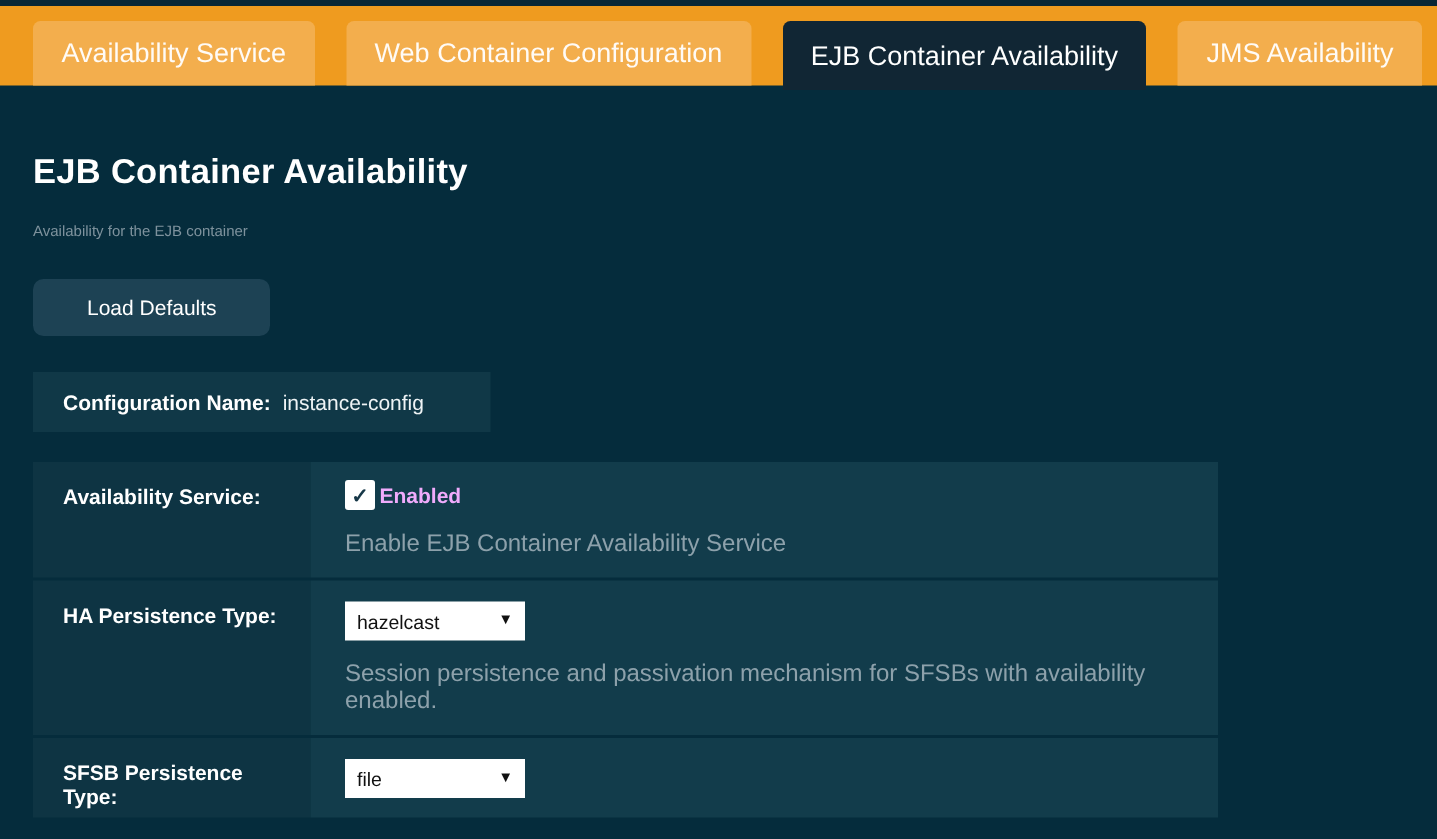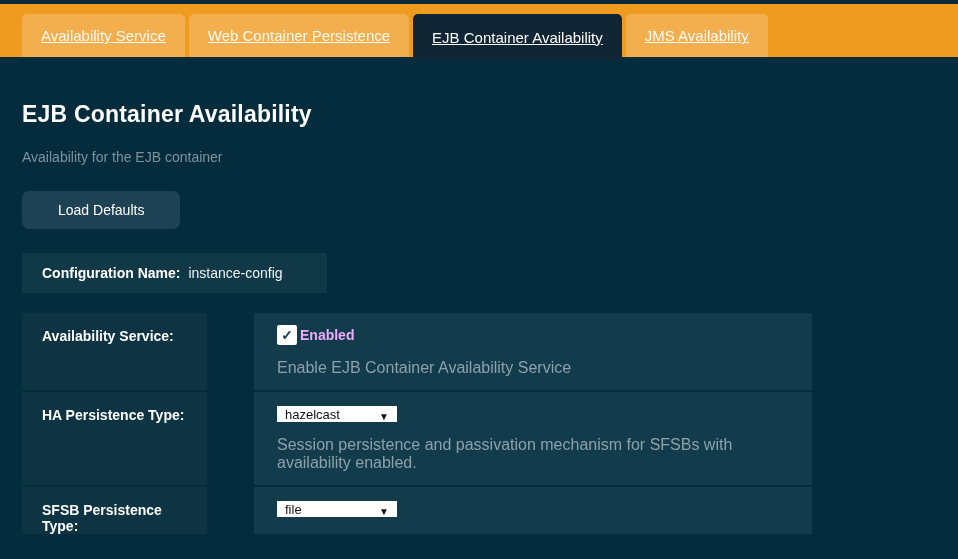--- a/index.html
+++ b/index.html
@@ -18,44 +18,43 @@
     align-items:flex-end;
     padding-left:22px;
   }
   .tab {
     background:#f3ae4d;
     color:rgba(255,255,255,0.95);
     height:43px;
     display:flex;
     align-items:center;
     padding:0 19px;
-    margin-right:4px;
+    margin-right:21px;
     border-radius:5px 5px 0 0;
-    font-size:15px;
+    font-size:18px;
     white-space:nowrap;
     cursor:pointer;
-    text-decoration:underline;
   }
   .tab.active {
     background:#112634;
     height:46px;
     margin-bottom:-3px;
     color:#ffffff;
   }
   .content { padding:0 0 0 22px; }
   .page-title {
     margin-top:44px;
     font-size:23px;
     font-weight:bold;
     color:#ffffff;
     letter-spacing:0.2px;
   }
   .page-subtitle {
     margin-top:21px;
-    font-size:14px;
+    font-size:10px;
     color:#7e929d;
   }
   .btn-load-defaults {
     margin-top:26px;
     display:inline-flex;
     align-items:center;
     justify-content:center;
     background:#1d4254;
     border:none;
     border-radius:7px;
@@ -71,21 +70,21 @@
     width:305px;
     height:40px;
     background:#103847;
     display:flex;
     align-items:center;
     padding-left:20px;
   }
   .config-label { font-size:14px; font-weight:bold; color:#ffffff; }
   .config-value { font-size:14px; color:#eef3f5; margin-left:8px; }
   .form-table { margin-top:20px; width:790px; }
-  .form-row { display:flex;gap:47px; }
+  .form-row { display:flex; }
   .form-row + .form-row { margin-top:2px; }
   .cell-label {
     width:185px;
     flex:0 0 185px;
     background:#0e3443;
     padding:15px 8px 0 20px;
     font-size:14px;
     font-weight:bold;
     color:#ffffff;
   }
@@ -102,37 +101,37 @@
     border-radius:2px;
     display:flex; align-items:center; justify-content:center;
     color:#173848;
     font-size:14px;
     font-weight:bold;
     cursor:pointer;
   }
   .check-label { margin-left:3px; font-size:14px; font-weight:bold; color:#f0abfc; }
   .help-text { margin-top:14px; font-size:16px; color:#8da1ab; }
   .select-box {
-    width:120px; height:16px;
+    width:120px; height:26px;
     background:#ffffff;
-    display:flex; align-items:flex-end; justify-content:space-between;
+    display:flex; align-items:center; justify-content:space-between;
     padding:0 8px;
     cursor:pointer;
   }
   .select-value { color:#111111; font-size:13px; }
   .select-arrow { color:#111111; font-size:10px; line-height:1; }
 </style>
 </head>
 <body>
 
 <div class="top-strip"></div>
 
 <div class="tabbar">
   <div class="tab">Availability Service</div>
-  <div class="tab">Web Container Persistence</div>
+  <div class="tab">Web Container Configuration</div>
   <div class="tab active">EJB Container Availability</div>
   <div class="tab">JMS Availability</div>
 </div>
 
 <div class="content">
   <div class="page-title">EJB Container Availability</div>
   <div class="page-subtitle">Availability for the EJB container</div>
 
   <button class="btn-load-defaults">Load Defaults</button>
 

